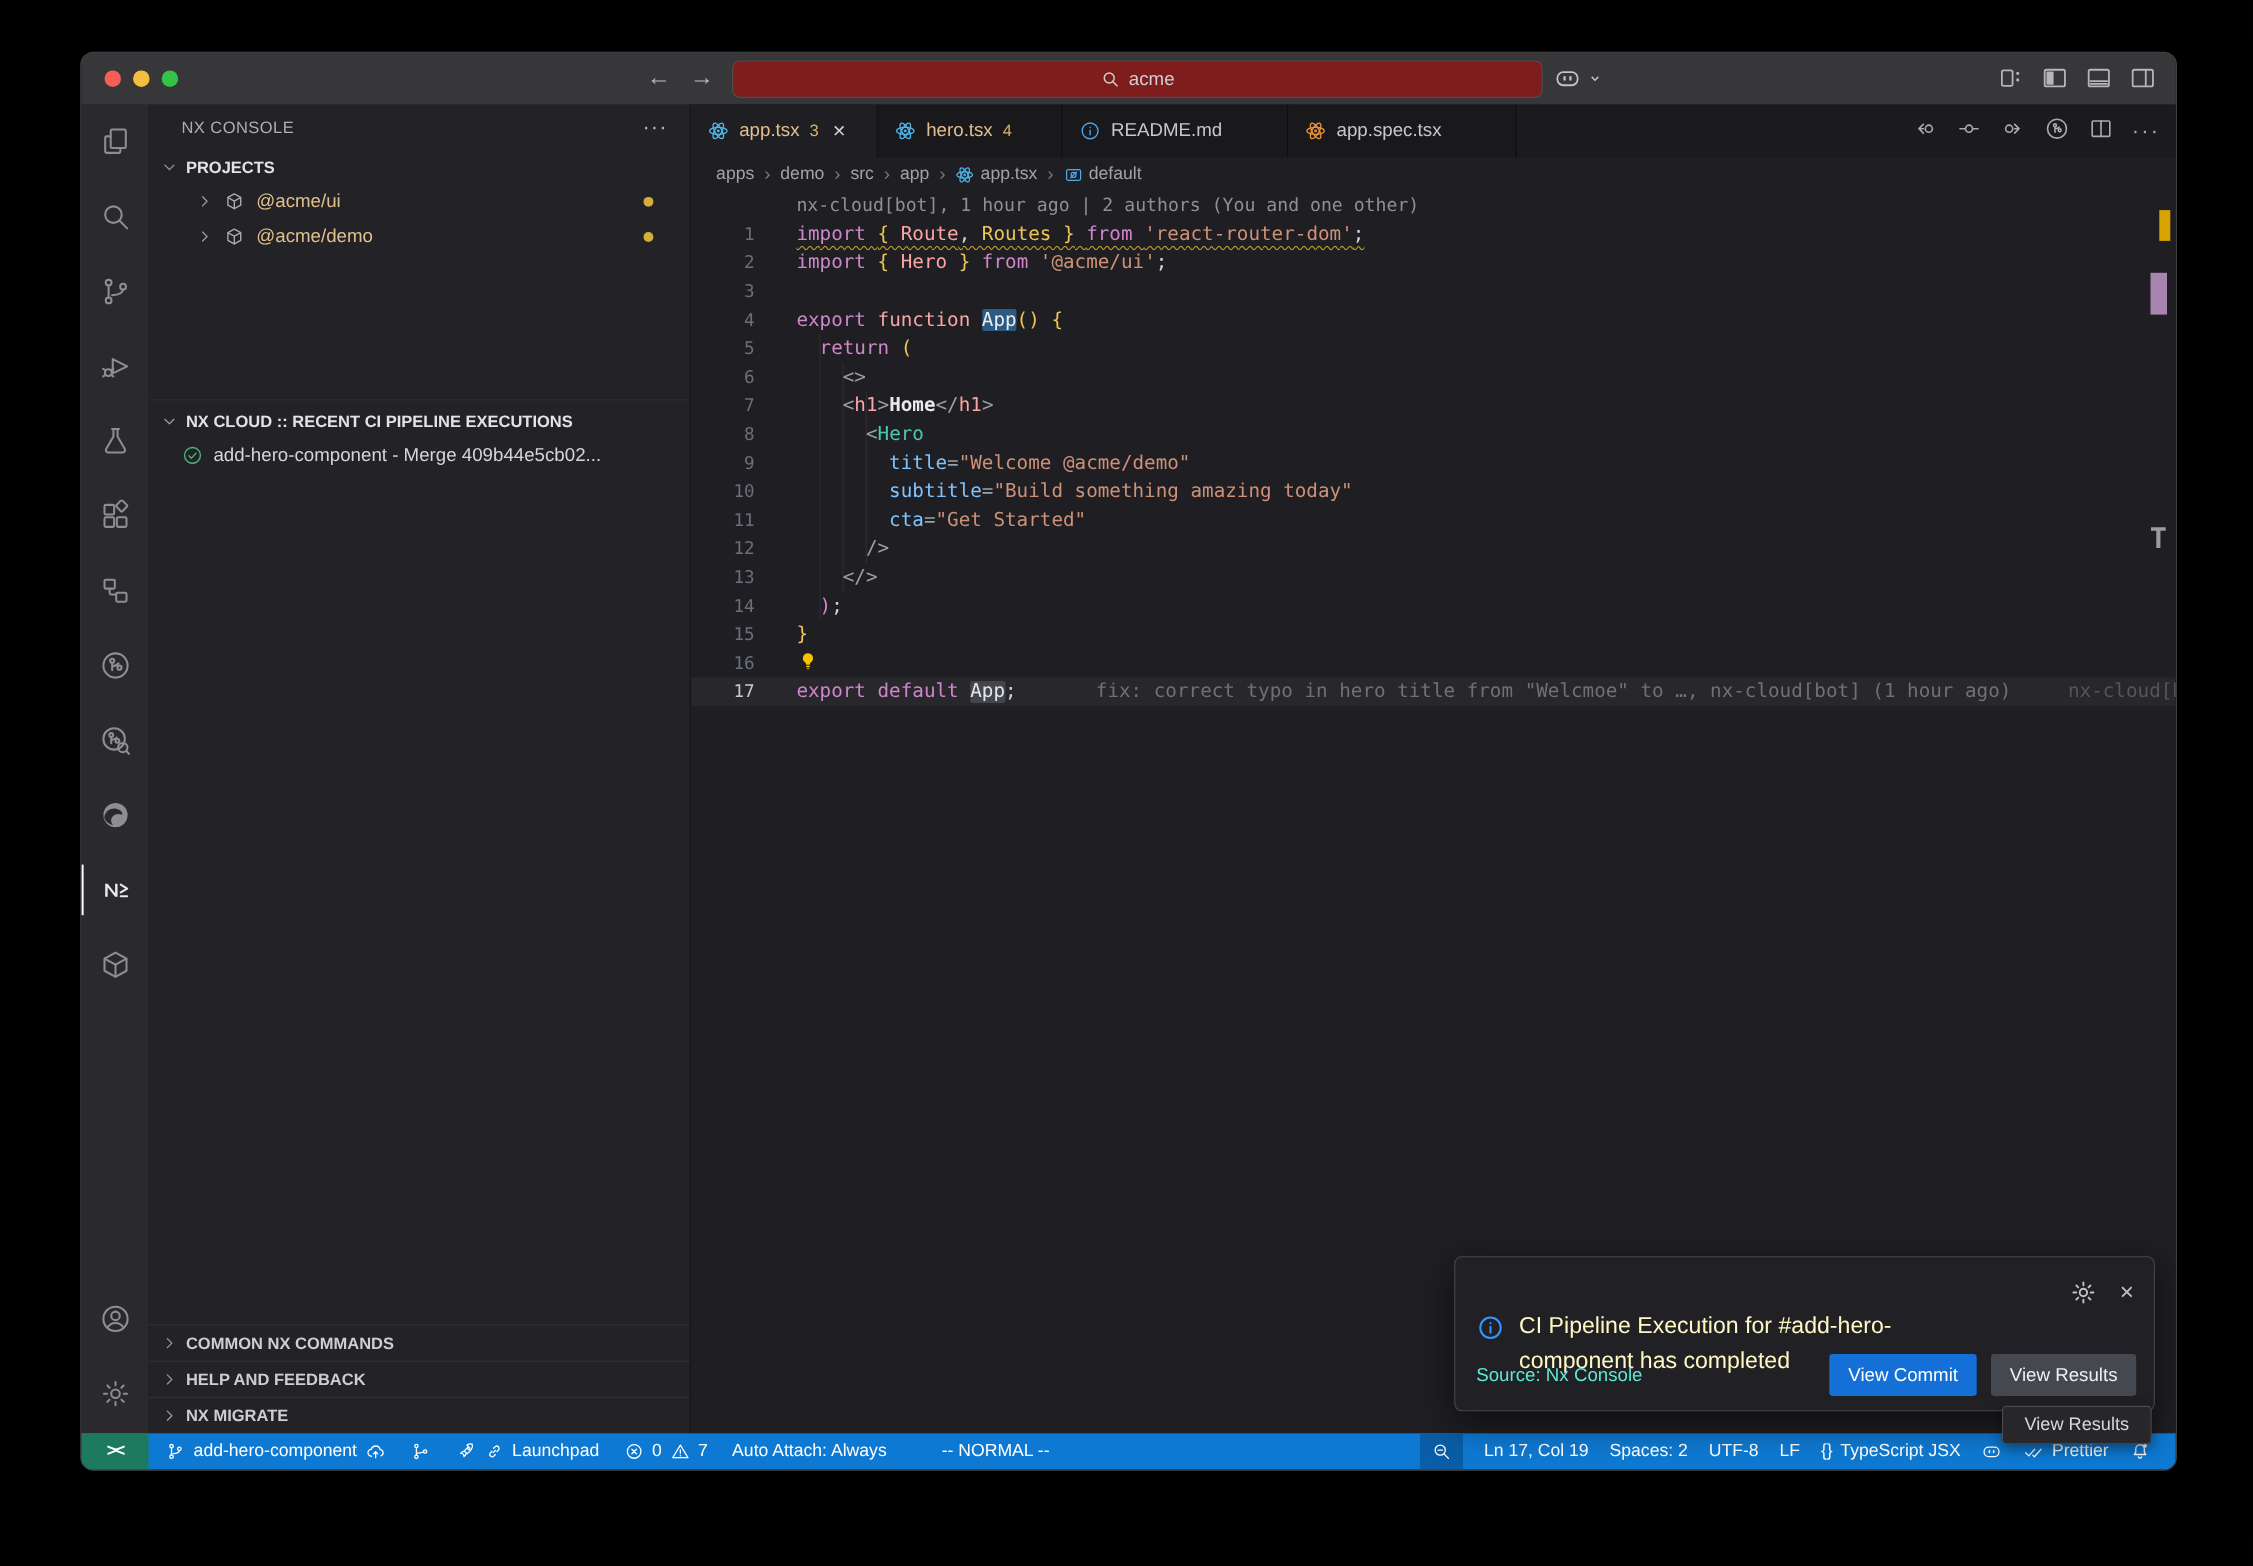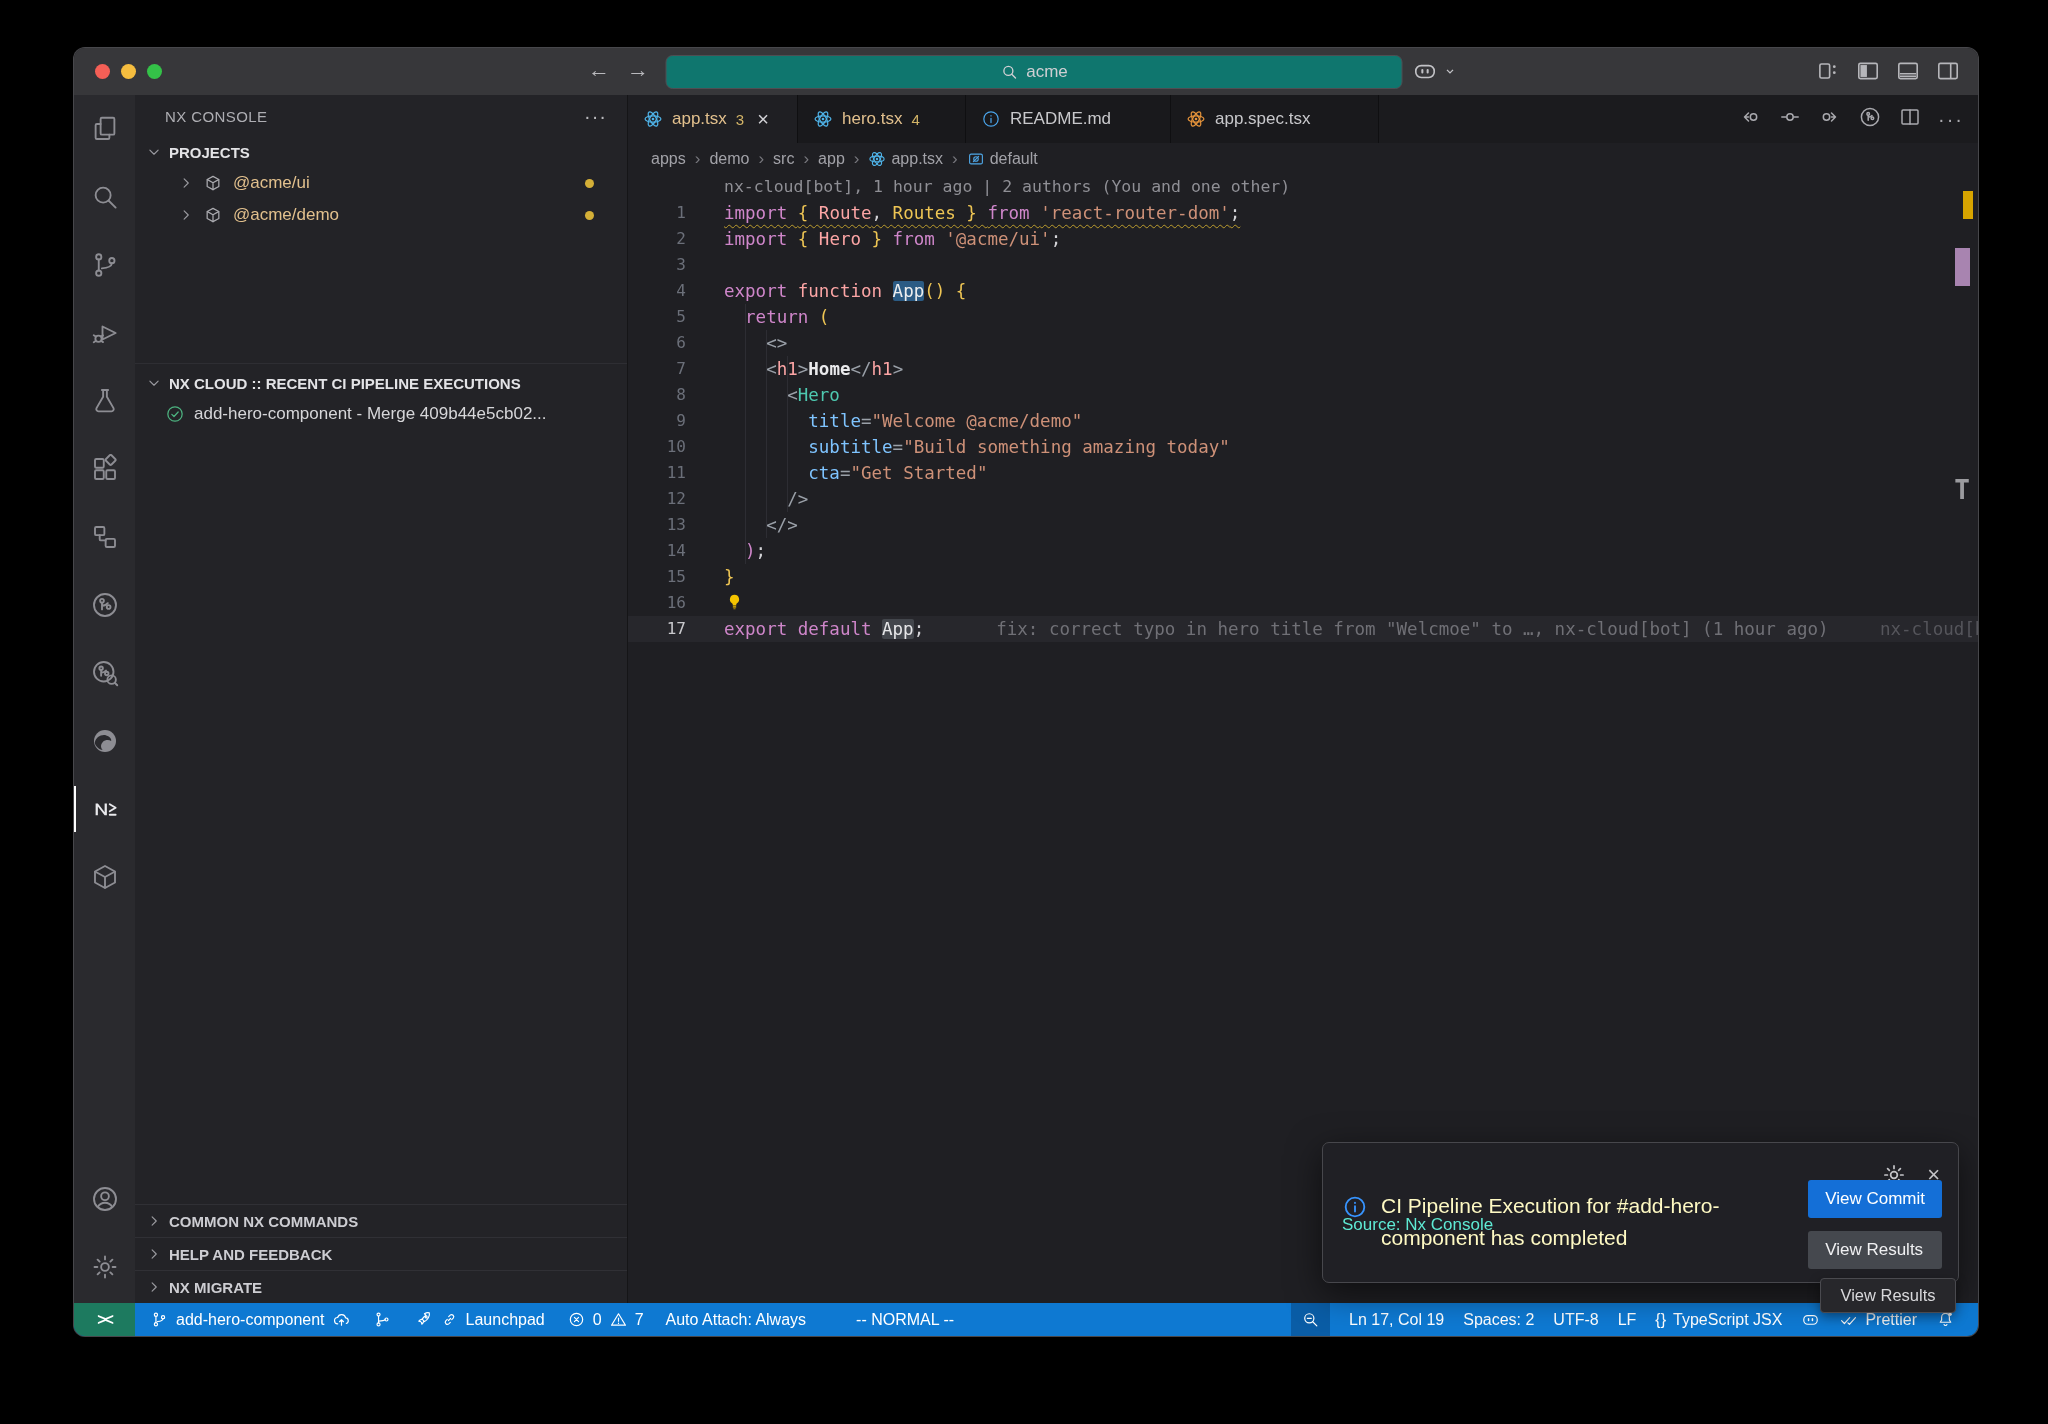--- a/index.html
+++ b/index.html
@@ -6,21 +6,21 @@
     font-family:"Liberation Sans",sans-serif;}
   .window{position:absolute;left:74px;top:48px;width:1904px;height:1288px;background:#1f1f23;
     border-radius:11px;overflow:hidden;box-shadow:0 0 0 1px #47474b,0 24px 70px rgba(0,0,0,.65);}
   
   .titlebar{position:absolute;top:0;left:0;right:0;height:47px;background:#37373a;border-bottom:1px solid #2a2a2d;}
   .traffic{position:absolute;left:21px;top:16px;display:flex;gap:11px;}
   .dot{width:15px;height:15px;border-radius:50%;}
   .dot.r{background:#f45f56;} .dot.y{background:#f5bd3f;} .dot.g{background:#34c248;}
   .nav-arrow{position:absolute;top:9px;font-size:22px;color:#b9b9bd;width:30px;text-align:center;}
   .searchbox{position:absolute;left:50%;transform:translateX(-50%);margin-left:8px;top:7px;width:735px;height:32px;
-    background:#0f766e;border:1px solid #4e4e53;border-radius:7px;display:flex;align-items:center;
+    background:#7f1d1d;border:1px solid #4e4e53;border-radius:7px;display:flex;align-items:center;
     justify-content:center;gap:8px;color:#cfcfd3;font-size:17px;}
   .tb-copilot{position:absolute;left:1338px;top:10px;display:flex;align-items:center;gap:3px;color:#c2c2c6;}
   .tb-icons{position:absolute;right:17px;top:10px;display:flex;gap:14px;color:#b6b6ba;}
   .icn{display:inline-flex;align-items:center;justify-content:center;}
   .icn svg{width:26px;height:26px;}
   .icn.s18 svg{width:18px;height:18px;} .icn.s20 svg{width:20px;height:20px;}
   .icn.tx{font-style:normal;}
   
   .main{position:absolute;top:47px;bottom:33px;left:0;right:0;display:flex;}
   .activitybar{width:61px;background:#2a2a2e;flex:none;position:relative;display:flex;flex-direction:column;}
@@ -101,21 +101,21 @@
   .sb-item.gap{margin-left:28px;}
   .sb-item.dark{background:#0a5da6;height:33px;padding:0 10px;}
   
   .toast{position:absolute;left:1248px;top:1094px;width:637px;height:141px;background:#202025;
     border:1px solid #47474c;border-radius:7px;box-shadow:0 10px 34px rgba(0,0,0,.55);z-index:5;box-sizing:border-box;}
   .toast-top{display:flex;gap:13px;padding:17px 18px 0 19px;}
   .toast-msg{width:436px;color:#fef9c3;font-size:21px;line-height:1.5;margin-top:30px;}
   .toast-ctl{margin-left:auto;display:flex;gap:20px;color:#c3c3c7;align-items:flex-start;padding-top:2px;}
   .toast-foot{position:absolute;left:19px;right:16px;bottom:13px;display:flex;align-items:center;}
   .toast-src{color:#5eead4;font-size:17px;}
-  .toast-btns{margin-left:auto;display:flex;gap:13px;flex-direction:column;}
+  .toast-btns{margin-left:auto;display:flex;gap:13px;}
   .btn{height:38px;padding:0 17px;font-size:17px;display:flex;align-items:center;border-radius:3px;}
   .btn.primary{background:#146fd7;color:#fff;}
   .btn.secondary{background:#45484e;color:#f0f0f2;}
   .tooltip{position:absolute;left:1746px;top:1230px;min-width:136px;height:35px;background:#27272b;
     border:1px solid #4a4a4f;border-radius:4px;display:flex;align-items:center;justify-content:center;
     color:#d8d8db;font-size:16.5px;z-index:6;box-shadow:0 4px 12px rgba(0,0,0,.4);box-sizing:border-box;}
   .info-blue{color:#3794ff;}
 </style>
 </head>
 <body>

